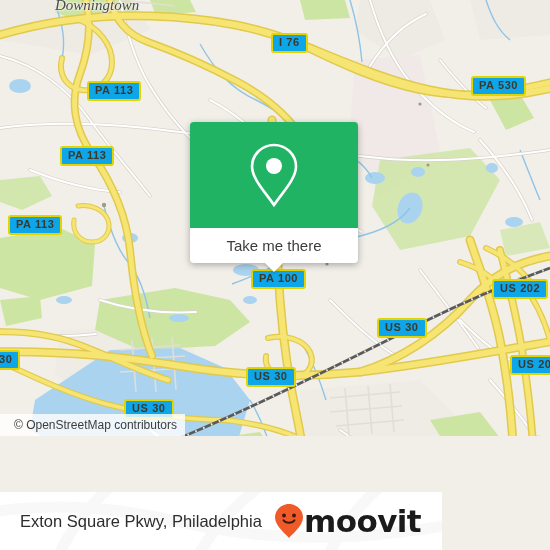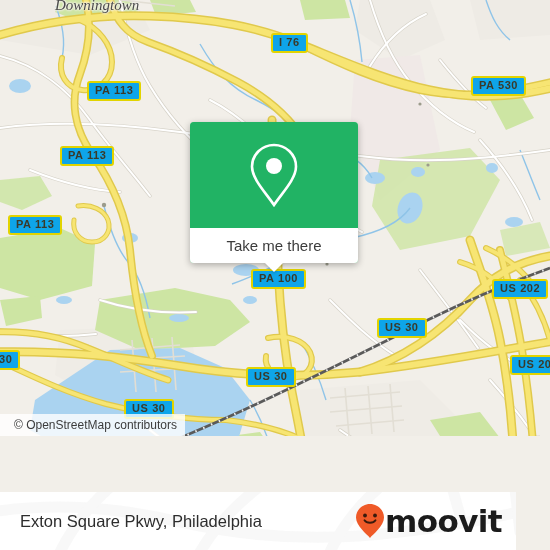--- a/index.html
+++ b/index.html
@@ -122,21 +122,21 @@
     padding: 4px 8px 4px 14px;
     white-space: nowrap;
     margin-top: 20px;
   }
 
   
   #footer {
     position: absolute;
     left: 0;
     top: 492px;
-    width: 516px;
+    width: 442px;
     height: 58px;
     background: #ffffff;
     overflow: hidden;
   }
   #footer-watermark {
     position: absolute;
     left: 0; top: -110px;
     width: 550px;
     height: 170px;
     opacity: 0.055;
@@ -146,21 +146,21 @@
     left: 20px;
     top: 50%;
     transform: translateY(-50%);
     font-family: "Liberation Sans", sans-serif;
     font-size: 16.5px;
     color: #2d2d2d;
     white-space: nowrap;
   }
   #brand {
     position: absolute;
-    right: 14px;
+    right: 21px;
     top: 50%;
     transform: translateY(-50%);
     display: flex;
     align-items: center;
     gap: 0;
   }
   #brand-word {
     font-family: "DejaVu Sans", sans-serif;
     font-size: 31px;
     font-weight: bold;

